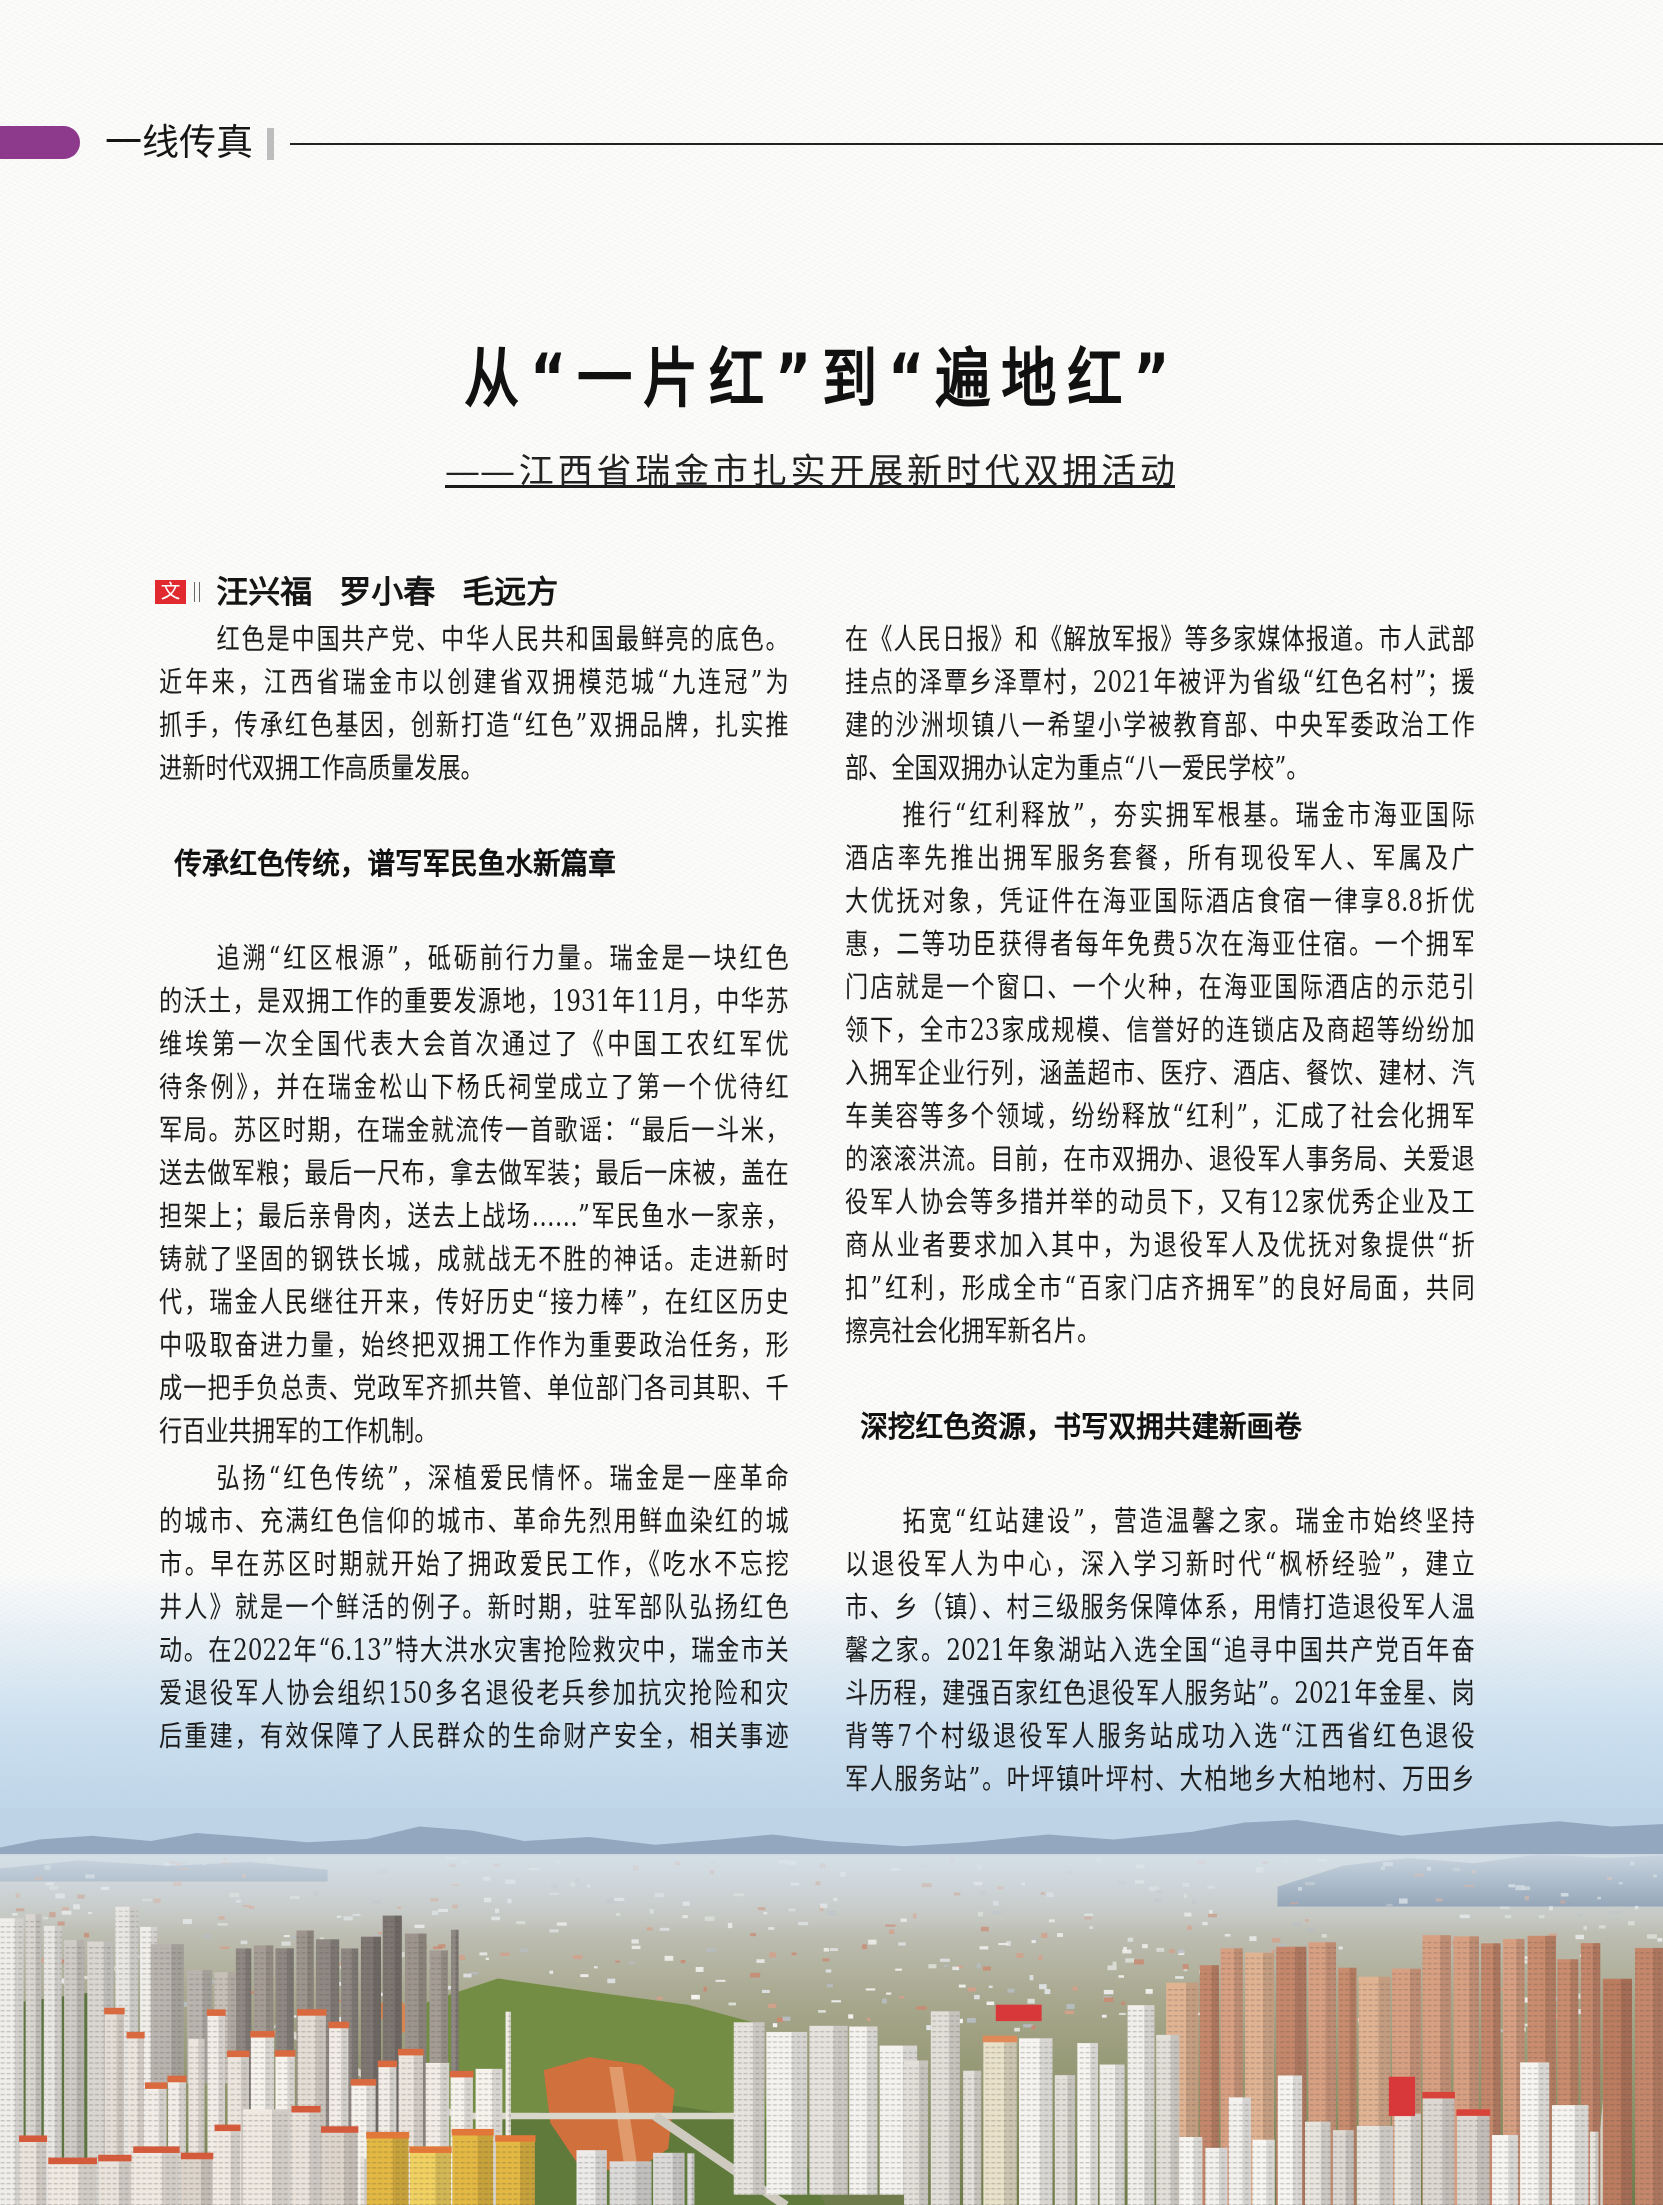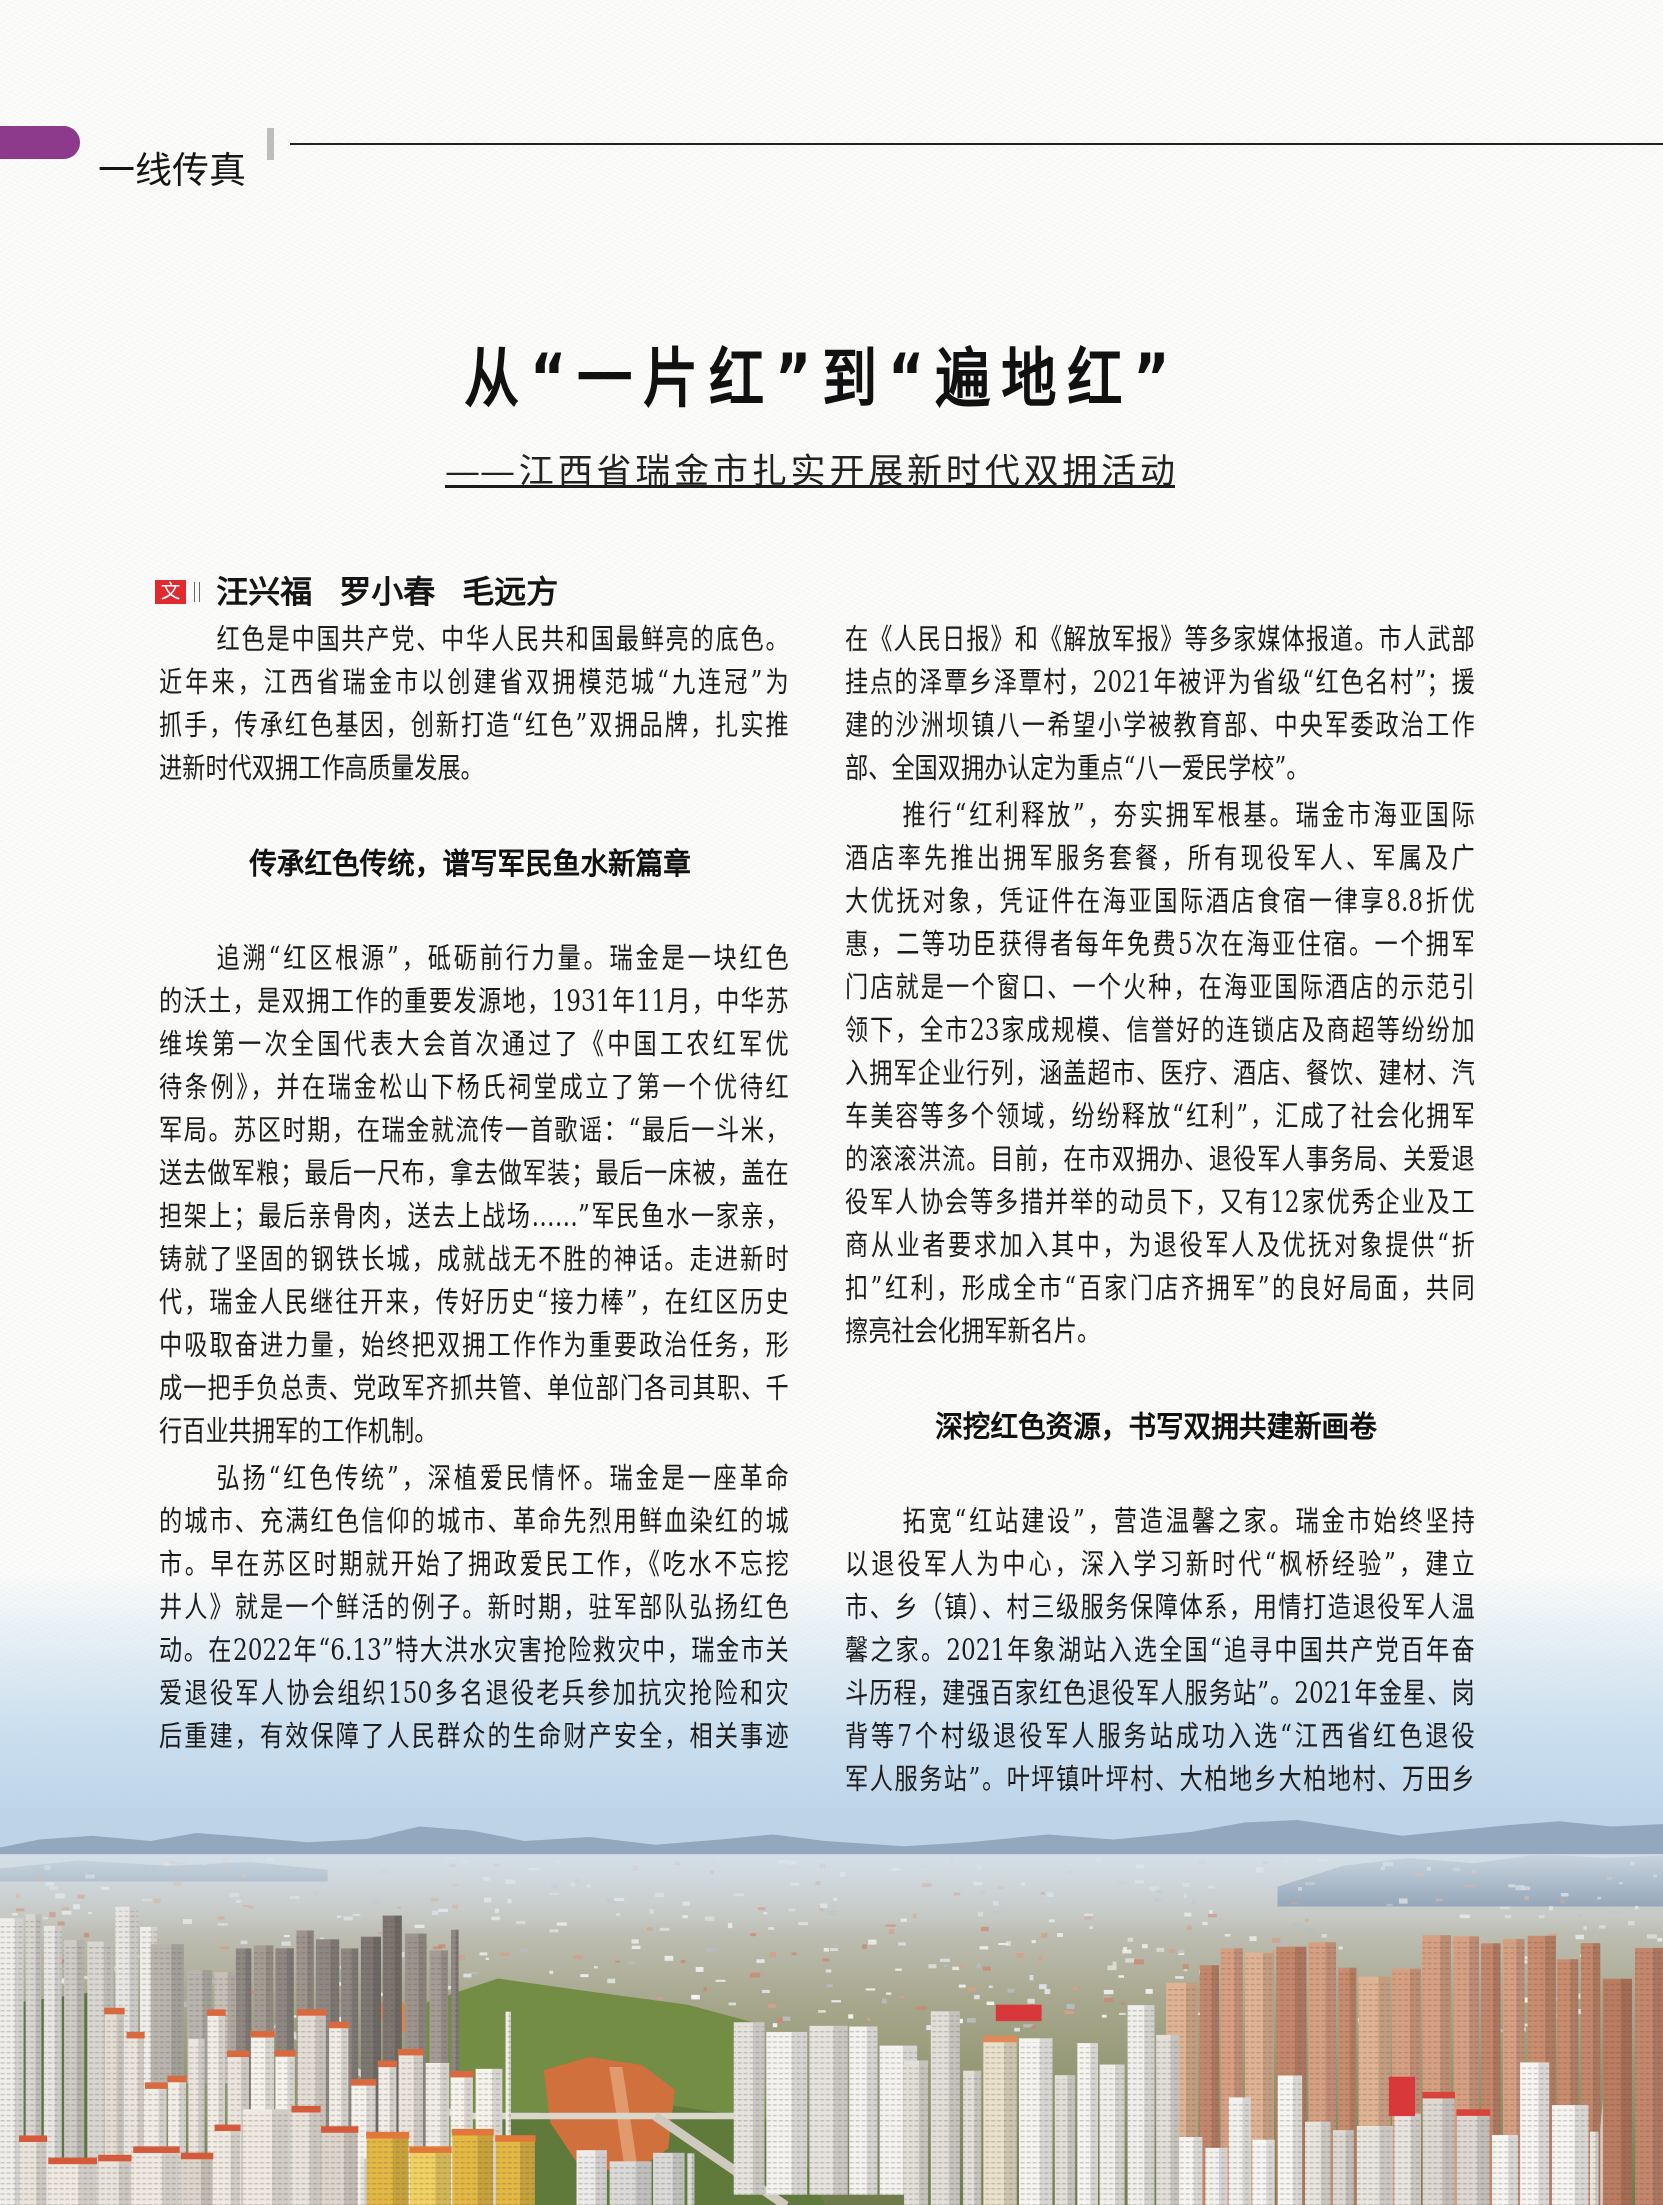--- a/index.html
+++ b/index.html
@@ -17,21 +17,21 @@
       repeating-linear-gradient(25deg, rgba(0,0,0,0.018) 0 0.7px, transparent 0.7px 3.9px),
       repeating-linear-gradient(-35deg, rgba(0,0,0,0.014) 0 0.7px, transparent 0.7px 5.2px);
     color:var(--ink);
     font-family:"DejaVu Serif","Liberation Serif",serif;
   }
   .sans{font-family:"DejaVu Sans","Liberation Sans",sans-serif;}
   .serif{font-family:"DejaVu Serif","Liberation Serif",serif;}
 
   
   .sec-pill{position:absolute;left:0;top:126px;width:80px;height:33px;background:var(--accent);border-radius:0 16.4px 16.4px 0;}
-  .sec-label{position:absolute;left:98px;top:124px;font-size:37px;line-height:37px;color:#151515;white-space:nowrap;letter-spacing:0;margin-top:28px;}
+  .sec-label{position:absolute;left:105px;top:124px;font-size:37px;line-height:37px;color:#151515;white-space:nowrap;letter-spacing:0;}
   .sec-divider{position:absolute;left:267px;top:128px;width:7.2px;height:32px;background:#bdbdbd;}
   .sec-rule{position:absolute;left:290px;right:0;top:143px;height:2px;background:var(--rule);}
 
   
   .title{position:absolute;left:464px;top:346px;width:706px;height:65px;margin:0;font-weight:normal;}
   .title-inner{display:block;width:830px;transform:scaleX(0.85);transform-origin:0 0;
     font-size:65px;line-height:65px;font-weight:bold;color:#111;white-space:nowrap;
     text-align:justify;text-align-last:justify;}
   .subtitle{position:absolute;left:445px;top:454px;width:730px;height:37px;margin:0;font-weight:normal;text-decoration:underline;}
   .subtitle-inner{display:block;width:730px;font-size:35px;line-height:35px;color:#222;white-space:nowrap;
@@ -49,21 +49,21 @@
   .col-left{left:155px;}
   .col-right{left:841px;}
   .paragraph{margin:4px;}
   .line{position:relative;height:43px;width:629px;}
   .line .t{position:absolute;left:0;top:0;box-sizing:border-box;width:787px;height:43px;
     font-size:29px;line-height:43px;white-space:nowrap;
     text-align:justify;text-align-last:justify;
     transform:scaleX(0.8);transform-origin:0 50%;color:var(--ink);}
   .line.indent .t{padding-left:72px;}
   .line.last .t{text-align:left;text-align-last:left;}
-  .heading-block{height:139px;display:flex;align-items:center;justify-content:center;}
+  .heading-block{height:139px;display:flex;align-items:center;}
   .section-heading{margin:0;display:inline-block;font-size:30px;line-height:30px;font-weight:bold;
     white-space:nowrap;transform:scaleX(0.92);transform-origin:50% 50%;color:#111;
     font-family:"DejaVu Sans","Liberation Sans",sans-serif;}
 
   
   .sky{position:absolute;left:0;top:1572px;width:1664px;height:249px;z-index:0;
     background:linear-gradient(to bottom, rgba(205,225,240,0) 0%, rgba(200,222,239,0.45) 30%, rgba(193,217,236,0.85) 65%, #bed5e8 100%);}
   .photo{position:absolute;left:0;top:1808px;width:1664px;height:398px;z-index:1;}
   .photo svg{display:block;}
 </style>

